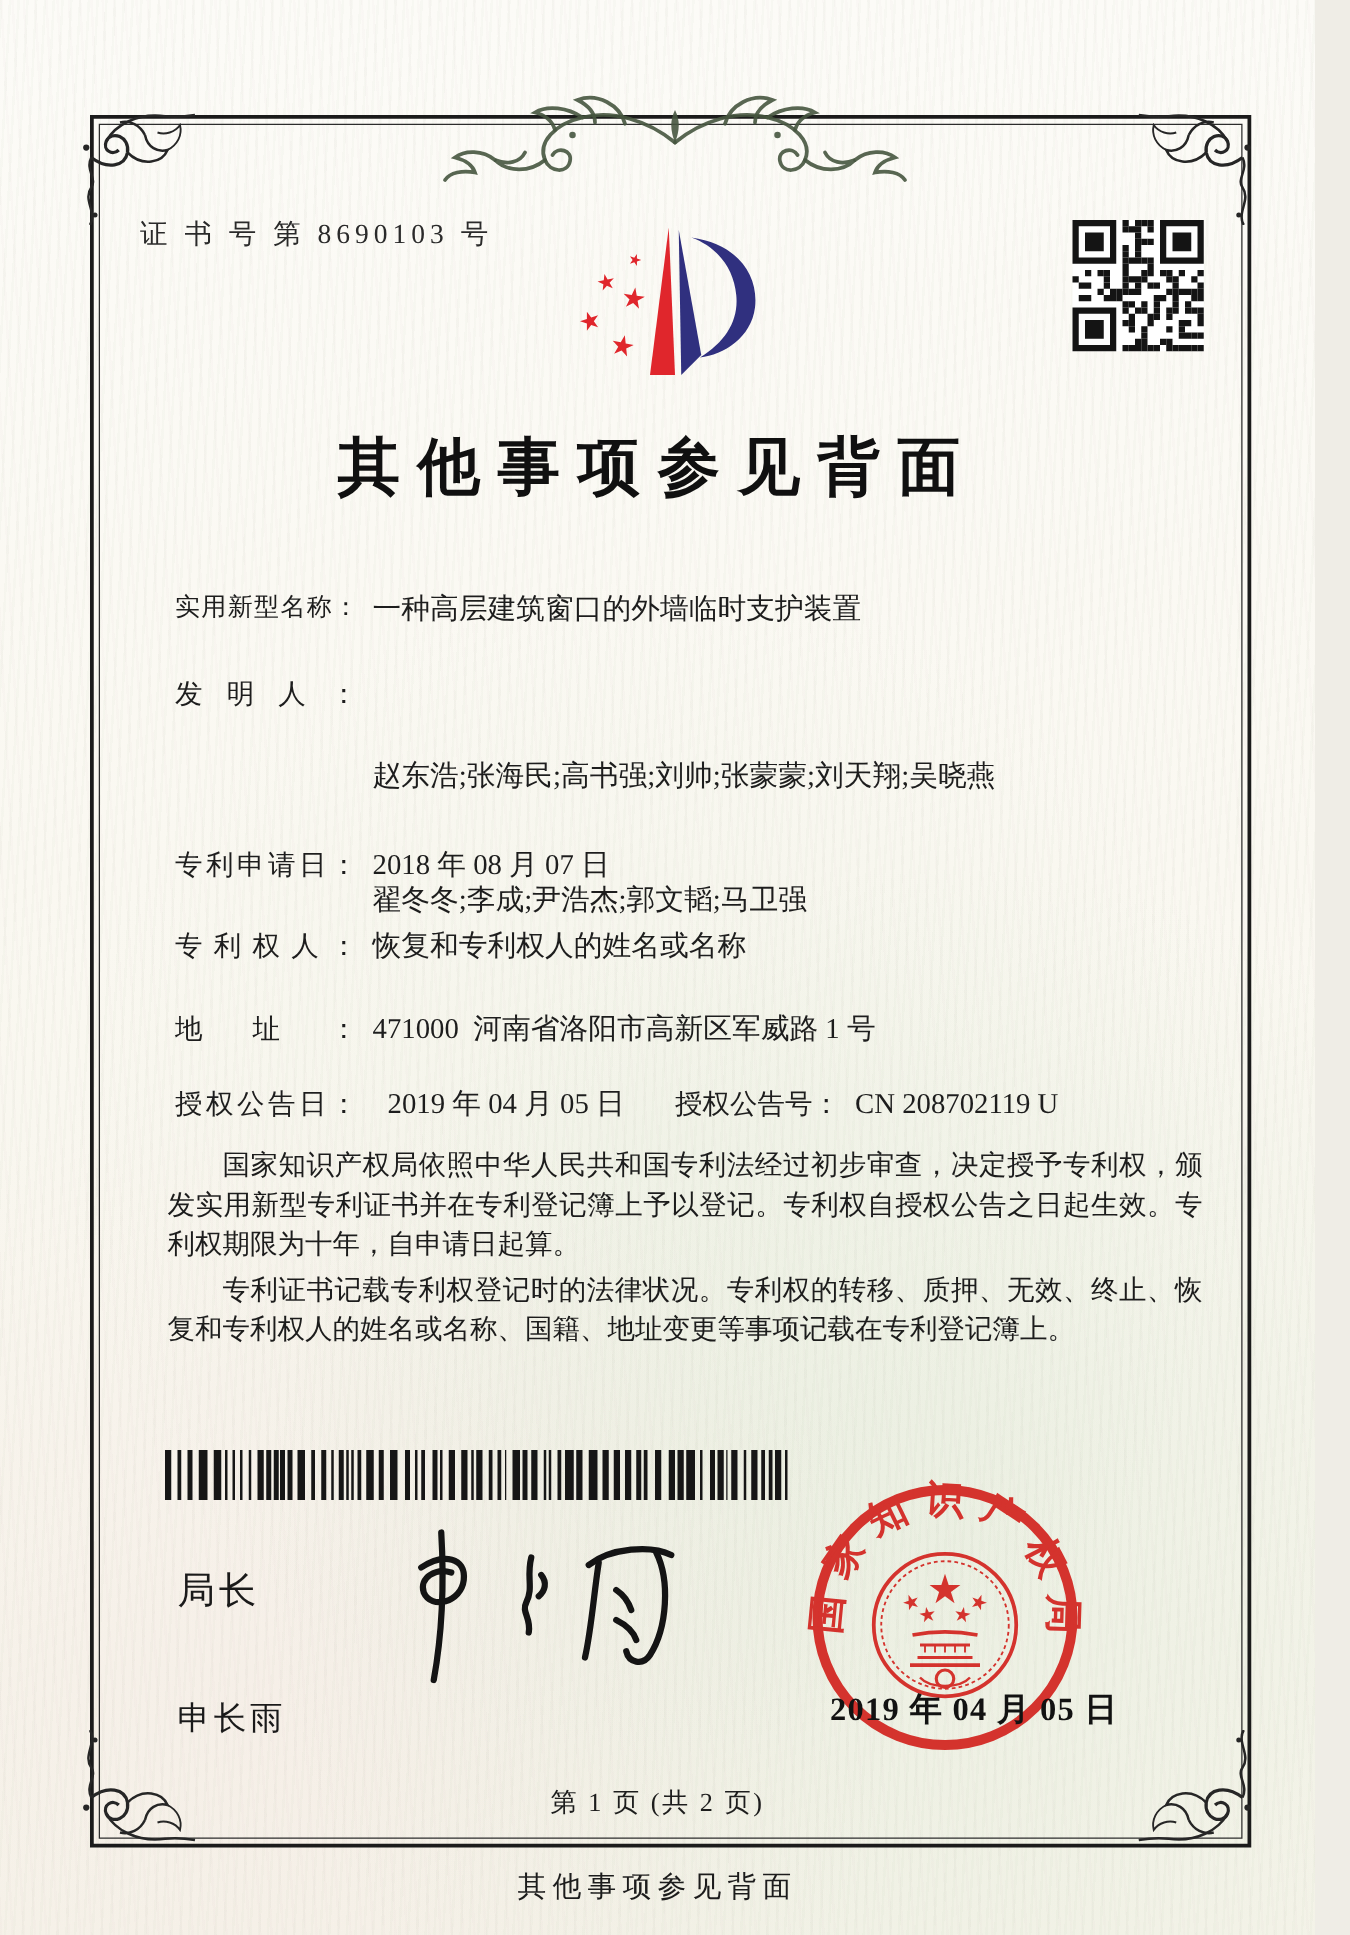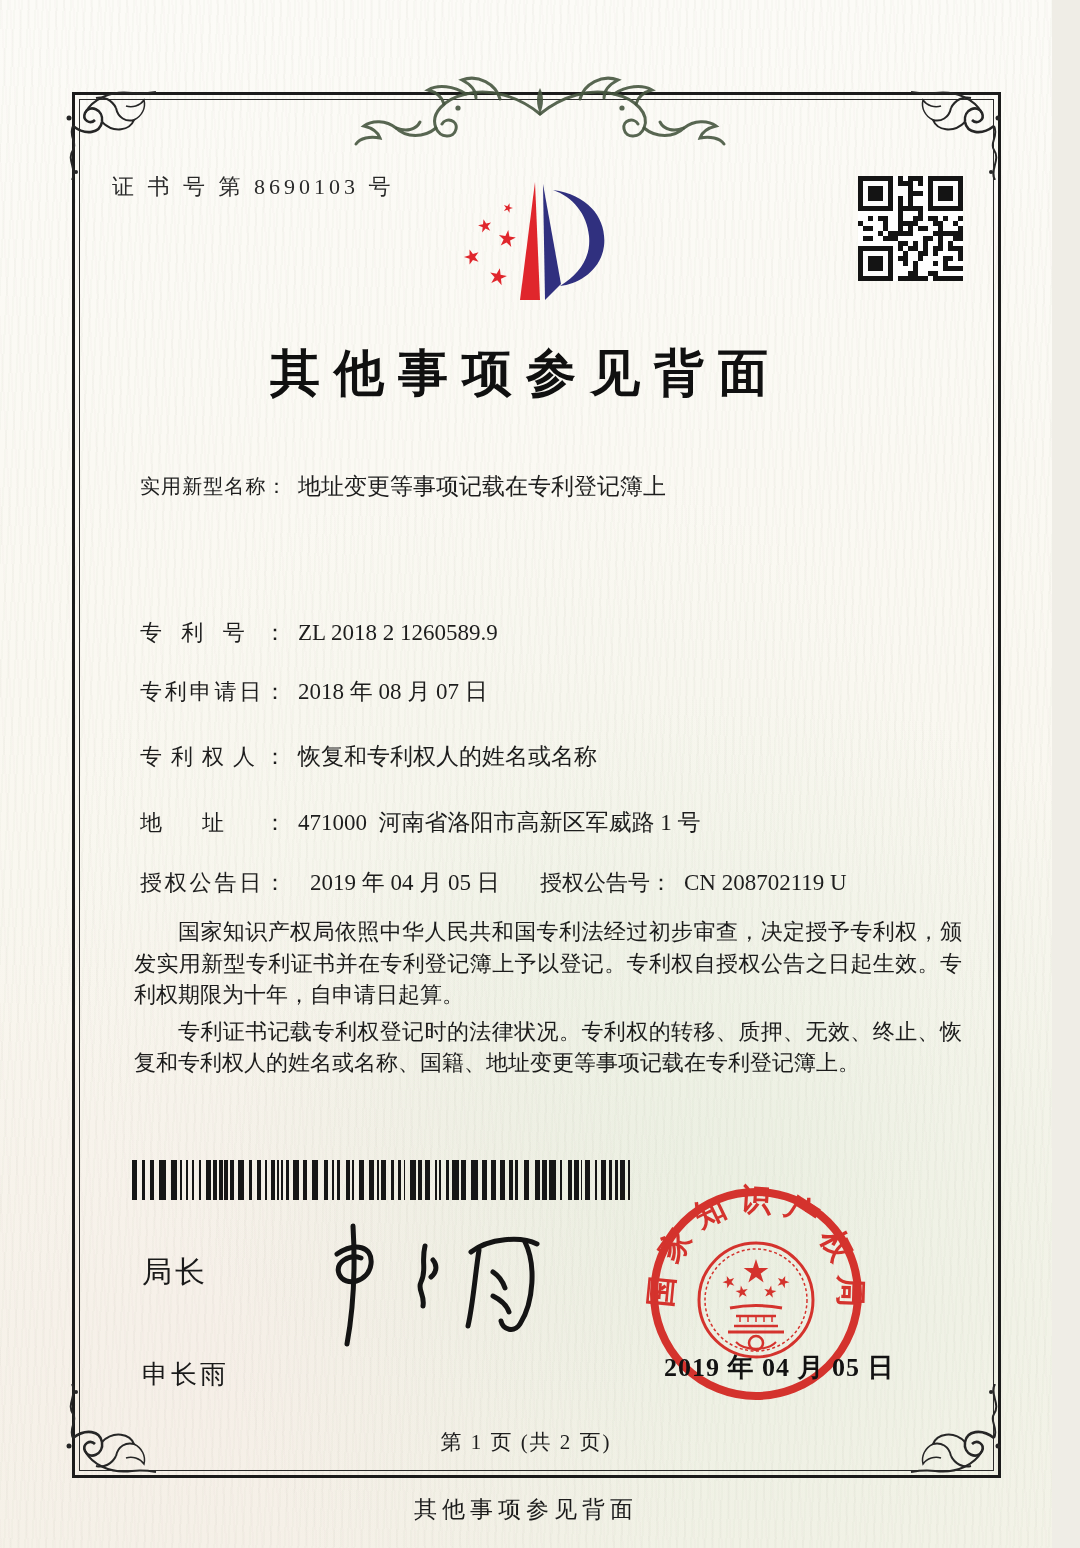--- a/index.html
+++ b/index.html
@@ -271,28 +271,31 @@
         <b style="left: 90px; top: 100px;"></b>
         <b style="left: 95px; top: 100px;"></b>
         <b style="left: 100px; top: 100px;"></b>
       </div>
   </div>
 
   <div class="doc-title">其他事项参见背面</div>
 
   <div class="row" style="top:470px;">
     <span class="lbl tight">实用新型名称：</span>
-    <span class="val">地址变更等事项记载在专利登记簿上</span>
-  </div>
-
-
-  <div class="row" style="top:616px;">
-    <span class="lbl">专利号：</span>
-    <span class="val">ZL 2018 2 1260589.9</span>
-  </div>
+    <span class="val">一种高层建筑窗口的外墙临时支护装置</span>
+  </div>
+
+  <div class="row" style="top:538px;">
+    <span class="lbl">发明人：</span>
+    <span class="val">
+      <span class="vline">赵东浩;张海民;高书强;刘帅;张蒙蒙;刘天翔;吴晓燕</span>
+      <span class="vline">翟冬冬;李成;尹浩杰;郭文韬;马卫强</span>
+    </span>
+  </div>
+
 
   <div class="row" style="top:675px;">
     <span class="lbl">专利申请日：</span>
     <span class="val">2018 年 08 月 07 日</span>
   </div>
 
   <div class="row" style="top:740px;">
     <span class="lbl">专利权人：</span>
     <span class="val">恢复和专利权人的姓名或名称</span>
   </div>

